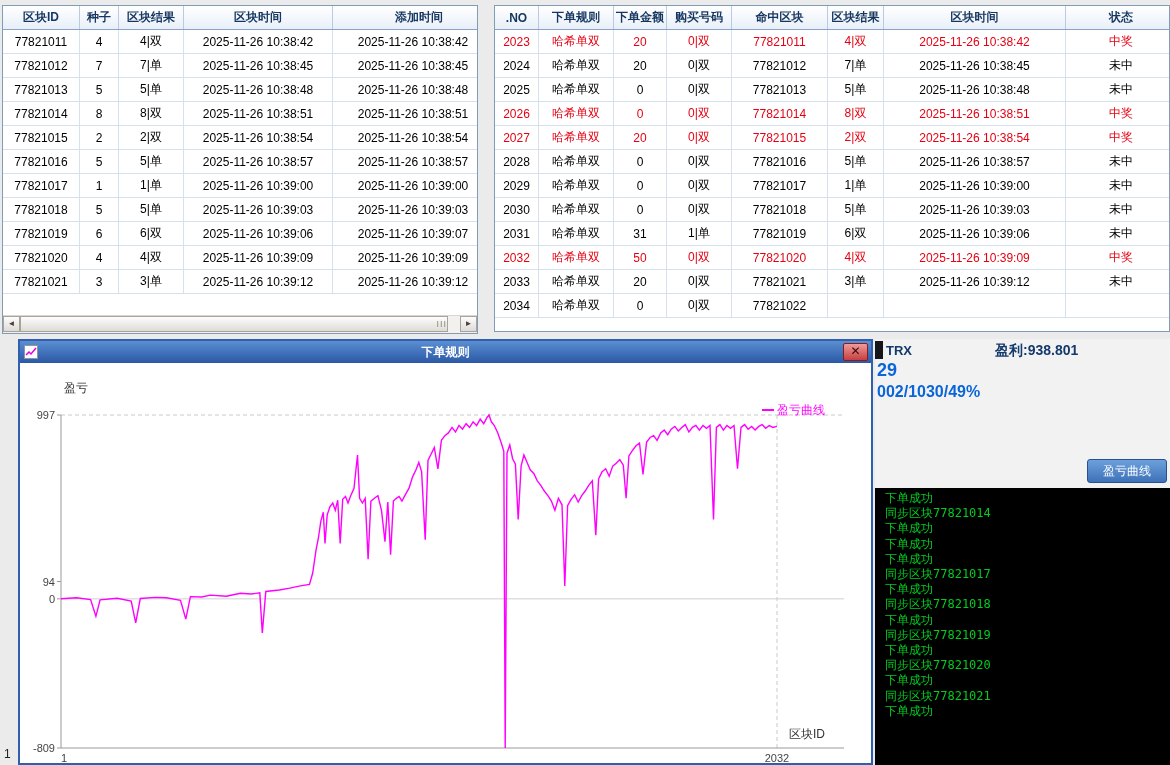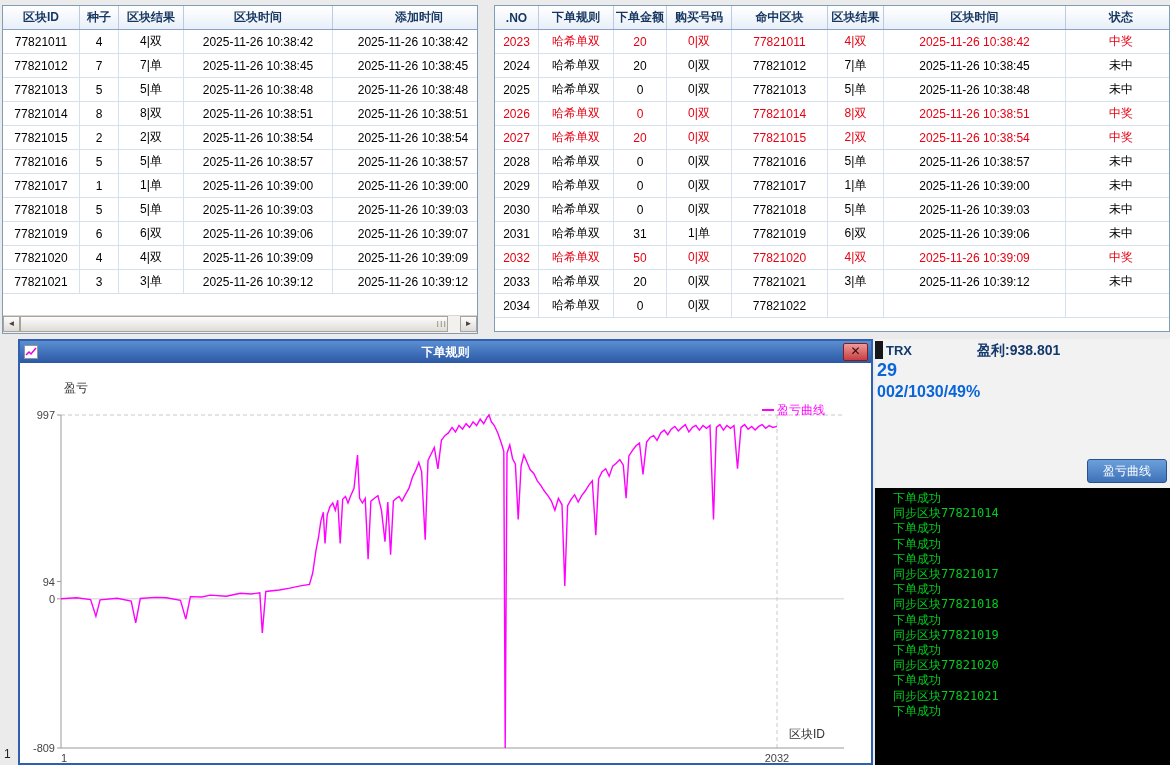--- a/index.html
+++ b/index.html
@@ -25,28 +25,28 @@
     border:1px solid #a9a49a;box-sizing:border-box;text-align:center;line-height:14px;font-size:8px;color:#44423e;cursor:pointer;}
   .sleft{left:0;} .sright{right:0;}
   .sthumb{position:absolute;left:17px;width:428px;top:0;height:16px;background:linear-gradient(#fdfdfd,#dedbd6);
     border:1px solid #a9a49a;box-sizing:border-box;text-align:right;line-height:14px;font-size:9px;color:#8b887f;letter-spacing:1px;cursor:pointer;}
 
   
   #side{position:absolute;left:875px;top:339px;width:295px;height:426px;}
   #side-info{position:absolute;left:0;top:0;right:0;height:149px;background:#f2f2f2;}
   #trx-chip{position:absolute;left:0;top:2px;width:8px;height:18px;background:#14161a;}
   #trx{position:absolute;left:11px;top:4px;font-weight:bold;font-size:13px;color:#14396b;}
-  #profit{position:absolute;left:102px;top:3px;font-weight:bold;font-size:14px;color:#14396b;}
+  #profit{position:absolute;left:120px;top:3px;font-weight:bold;font-size:14px;color:#14396b;}
   #stat1{position:absolute;left:2px;top:21px;font-weight:bold;font-size:18px;color:#0a65d8;}
   #stat2{position:absolute;left:2px;top:44px;font-weight:bold;font-size:16px;color:#0a65d8;}
   #curve-btn{position:absolute;left:212px;top:120px;width:80px;height:24px;
     background:linear-gradient(#6ca0dc,#3e72b8);color:#fff;border:1px solid #28518e;border-radius:3px;
     font-size:12px;font-family:inherit;cursor:pointer;}
   #console{position:absolute;left:0;top:149px;right:0;bottom:0;background:#000;overflow:hidden;}
-  #log-list{margin:3px 0 0 18px;padding:0;list-style:none;}
+  #log-list{margin:3px 0 0 10px;padding:0;list-style:none;}
   #log-list li{font-family:"DejaVu Sans Mono",monospace;font-size:12px;line-height:15.2px;color:#00cd1f;white-space:nowrap;}
 
   
   #popup{position:absolute;left:18px;top:339px;width:851px;height:422px;border:2px solid #2f5fae;background:#fff;}
   #titlebar{position:relative;height:22px;background:linear-gradient(#5b8ed2,#2b58a5);cursor:move;}
   #win-title{display:block;text-align:center;line-height:22px;color:#fff;font-weight:bold;font-size:12px;}
   #win-icon{position:absolute;left:4px;top:4px;width:14px;height:14px;background:#fff;border:1px solid #8899aa;
     box-sizing:border-box;display:flex;align-items:center;justify-content:center;}
   #close-btn{position:absolute;right:3px;top:2px;width:25px;height:18px;background:linear-gradient(#ef9a9a,#c63f3f);
     border:1px solid #7e2020;box-sizing:border-box;color:#3a0808;font-weight:bold;font-size:12px;text-align:center;

